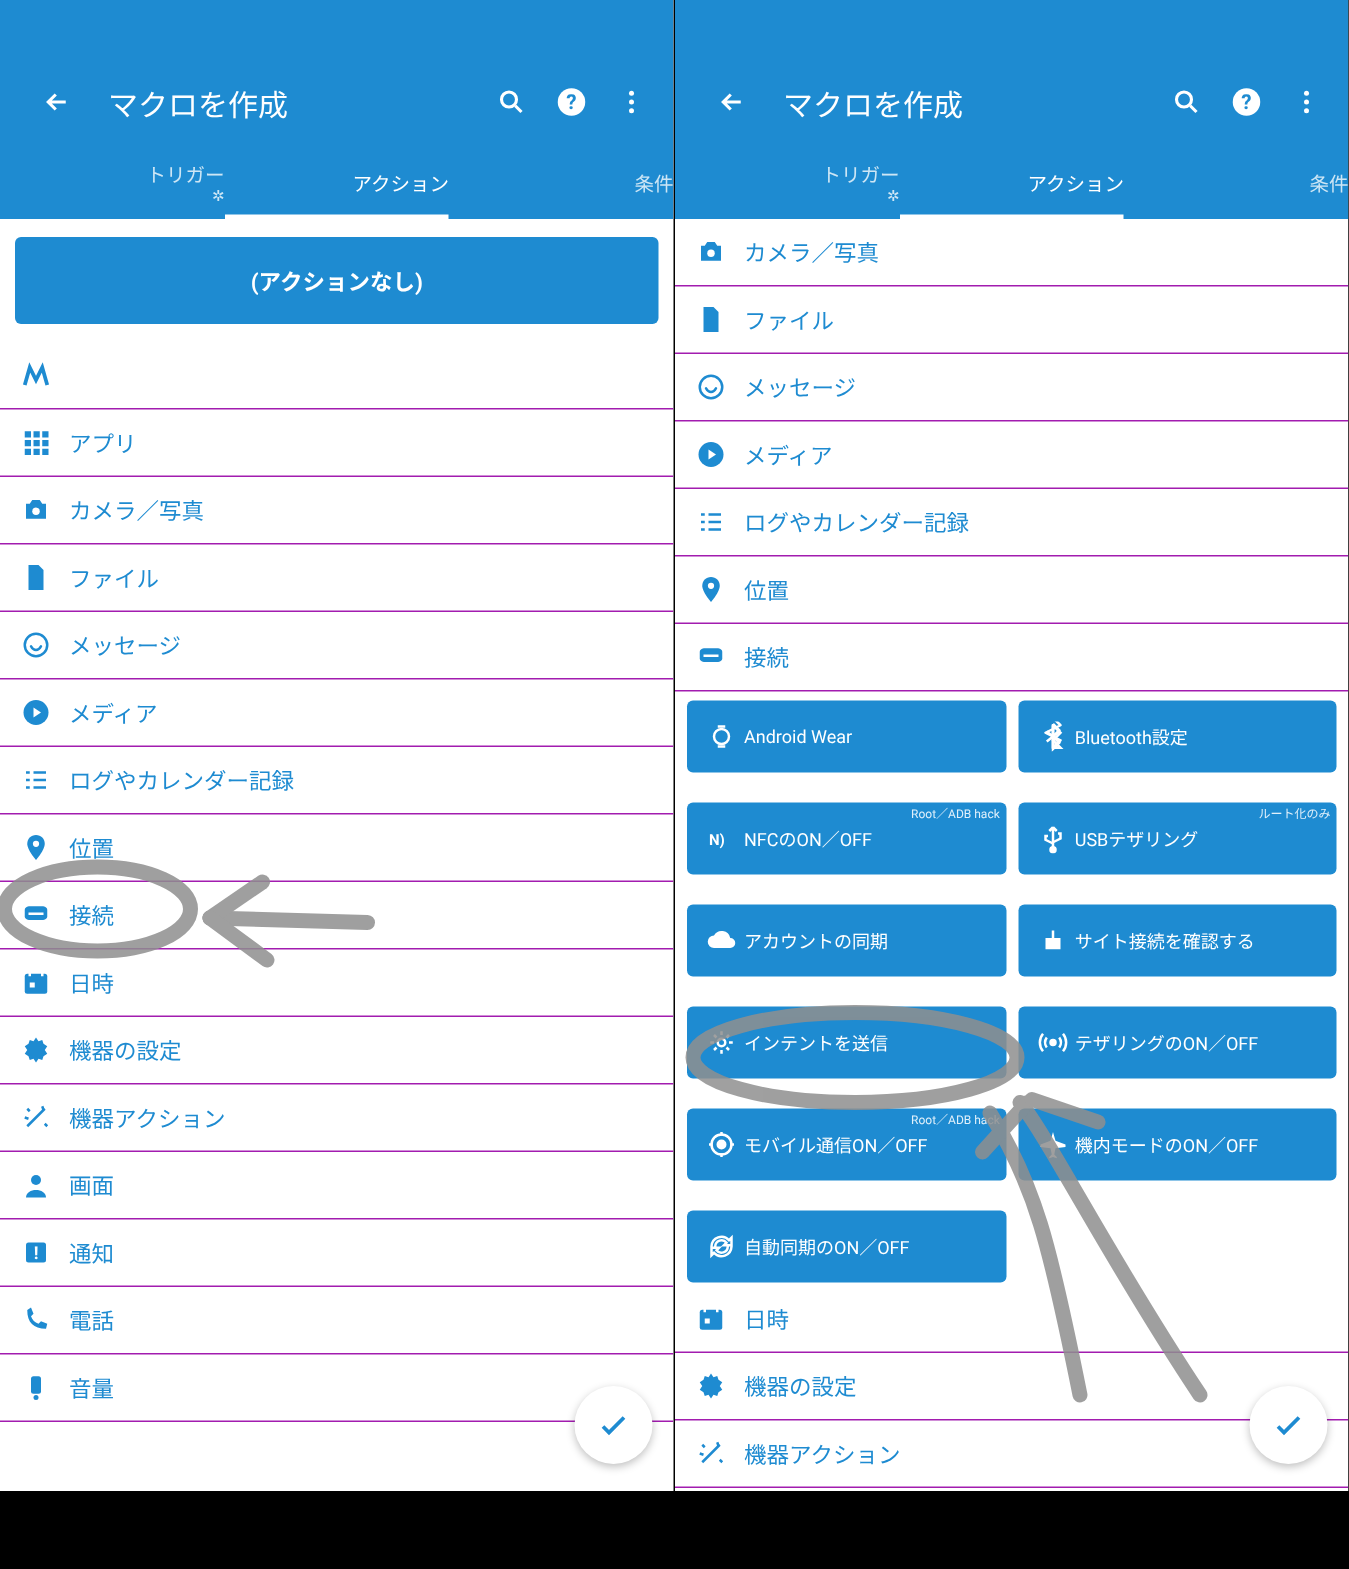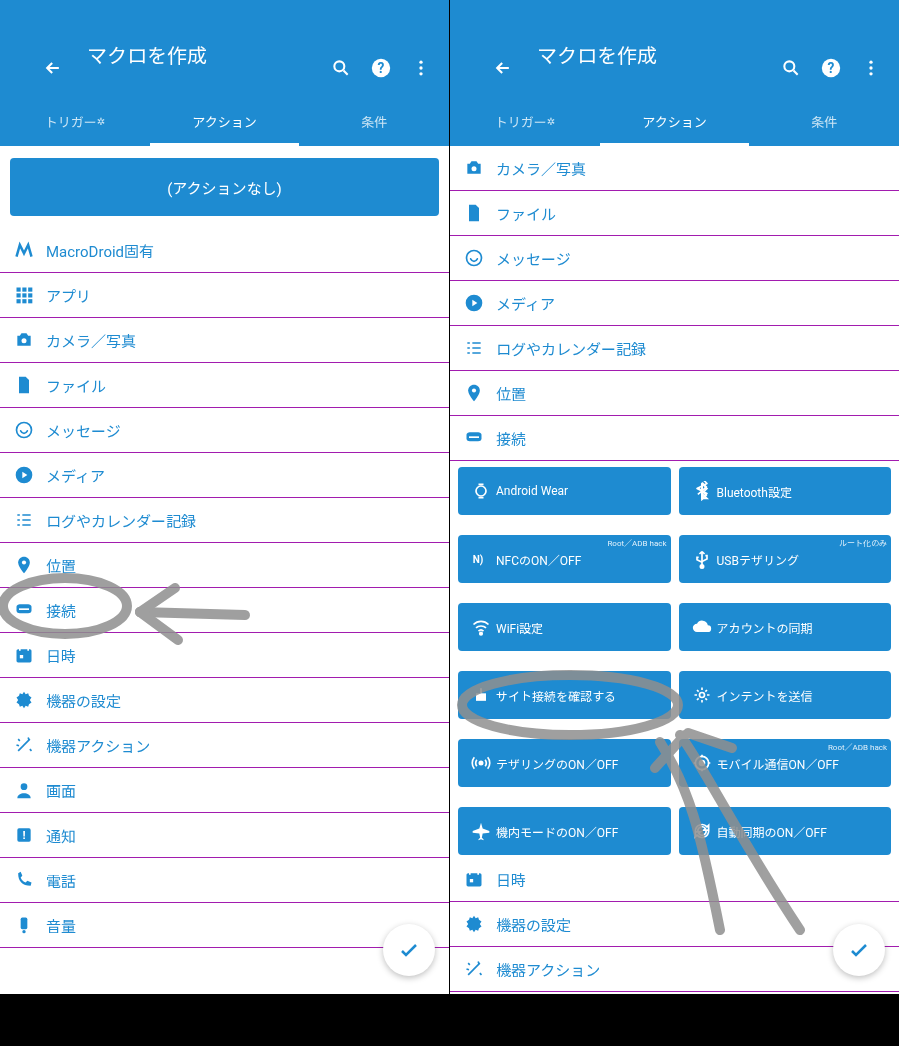--- a/index.html
+++ b/index.html
@@ -22,35 +22,36 @@
   #screen-left { left: 0; }
   #screen-right { left: 450px; width: 449px; }
 
   .appbar {
     background: #1e8bd1;
     color: #fff;
     padding-top: 40px;
   }
   .appbar-row {
     display: flex;
+    align-items: center;
     height: 56px;
-    padding: 0 8px 0 0;
-    margin-left: 39px;
+    padding: 0 8px 0 24px;
   }
   .appbar-row .back { width: 28px; display:flex; align-items:center; justify-content:center; }
   .appbar-row .title { flex: 1; font-size: 20px; padding-left: 20px; }
   .appbar-row .act { width: 40px; display:flex; align-items:center; justify-content:center; }
   .tabs {
     display: flex;
     height: 50px;
   }
   .tab {
     flex: 1;
     display: flex;
-    align-items: center;
+    flex-direction: column;
+    align-items: flex-end;
     justify-content: center;
     font-size: 13px;
     color: #cde6f5;
     position: relative;
   }
   .tab.active { color: #ffffff; }
   .tab.active::after {
     content:"";
     position:absolute;
     bottom:0; left:0; right:0;
@@ -61,20 +62,21 @@
   
   .list { }
   .big-btn {
     margin: 12px 10px;
     background: #1e8bd1;
     color:#fff;
     border-radius: 4px;
     height: 58px;
     display:flex; align-items:center; justify-content:center;
     font-size: 15px;
+    font-weight: bold;
   }
   .cat {
     display:flex;
     align-items:center;
     height:45px;
     padding: 0 14px;
     border-bottom: 1px solid #a21caf;
     color: #1e8bd1;
     font-size: 15px;
   }
@@ -180,21 +182,20 @@
     <span>(アクションなし)</span>
   </div>
 
   <div class="list" id="left-list">
       <div class="cat">
         <span class="ico">
           <svg width="20" height="20" viewBox="0 0 24 24" fill="#1e8bd1">
             <path d="M3 20 L7 6 L12 16 L17 6 L21 20" fill="none" stroke="#1e8bd1" stroke-width="3"></path>
           </svg>
         </span>
-        <span class="lbl">MacroDroid固有</span>
       </div>
       <div class="cat">
         <span class="ico">
           <svg width="20" height="20" viewBox="0 0 24 24" fill="#1e8bd1">
             <rect x="3" y="3" width="5" height="5"></rect>
             <rect x="10" y="3" width="5" height="5"></rect>
             <rect x="17" y="3" width="5" height="5"></rect>
             <rect x="3" y="10" width="5" height="5"></rect>
             <rect x="10" y="10" width="5" height="5"></rect>
             <rect x="17" y="10" width="5" height="5"></rect>
@@ -483,29 +484,20 @@
             <path d="M12 3v18M12 3l-3 3M12 3l3 3"></path>
             <circle cx="12" cy="21" r="2" fill="#fff"></circle>
             <path d="M8 10h-2v3l6 3M16 8h2v4l-6 3"></path>
           </svg>
         </span>
         <span class="ctxt">USBテザリング</span>
         <span class="badge">ルート化のみ</span>
       </div>
       <div class="chip">
         <span class="cico">
-          <svg width="20" height="20" viewBox="0 0 24 24" fill="none" stroke="#fff" stroke-width="2">
-            <path d="M3 9c5-5 13-5 18 0M6 13c3-3 9-3 12 0M9 17c2-2 4-2 6 0"></path>
-            <circle cx="12" cy="20" r="1.5" fill="#fff"></circle>
-          </svg>
-        </span>
-        <span class="ctxt">WiFi設定</span>
-      </div>
-      <div class="chip">
-        <span class="cico">
           <svg width="20" height="20" viewBox="0 0 24 24" fill="#fff">
             <path d="M6 18a5 5 0 010-10 7 7 0 0113 2 4 4 0 010 8z"></path>
           </svg>
         </span>
         <span class="ctxt">アカウントの同期</span>
       </div>
       <div class="chip">
         <span class="cico">
           <svg width="20" height="20" viewBox="0 0 24 24" fill="#fff">
             <rect x="6" y="10" width="12" height="9"></rect>

